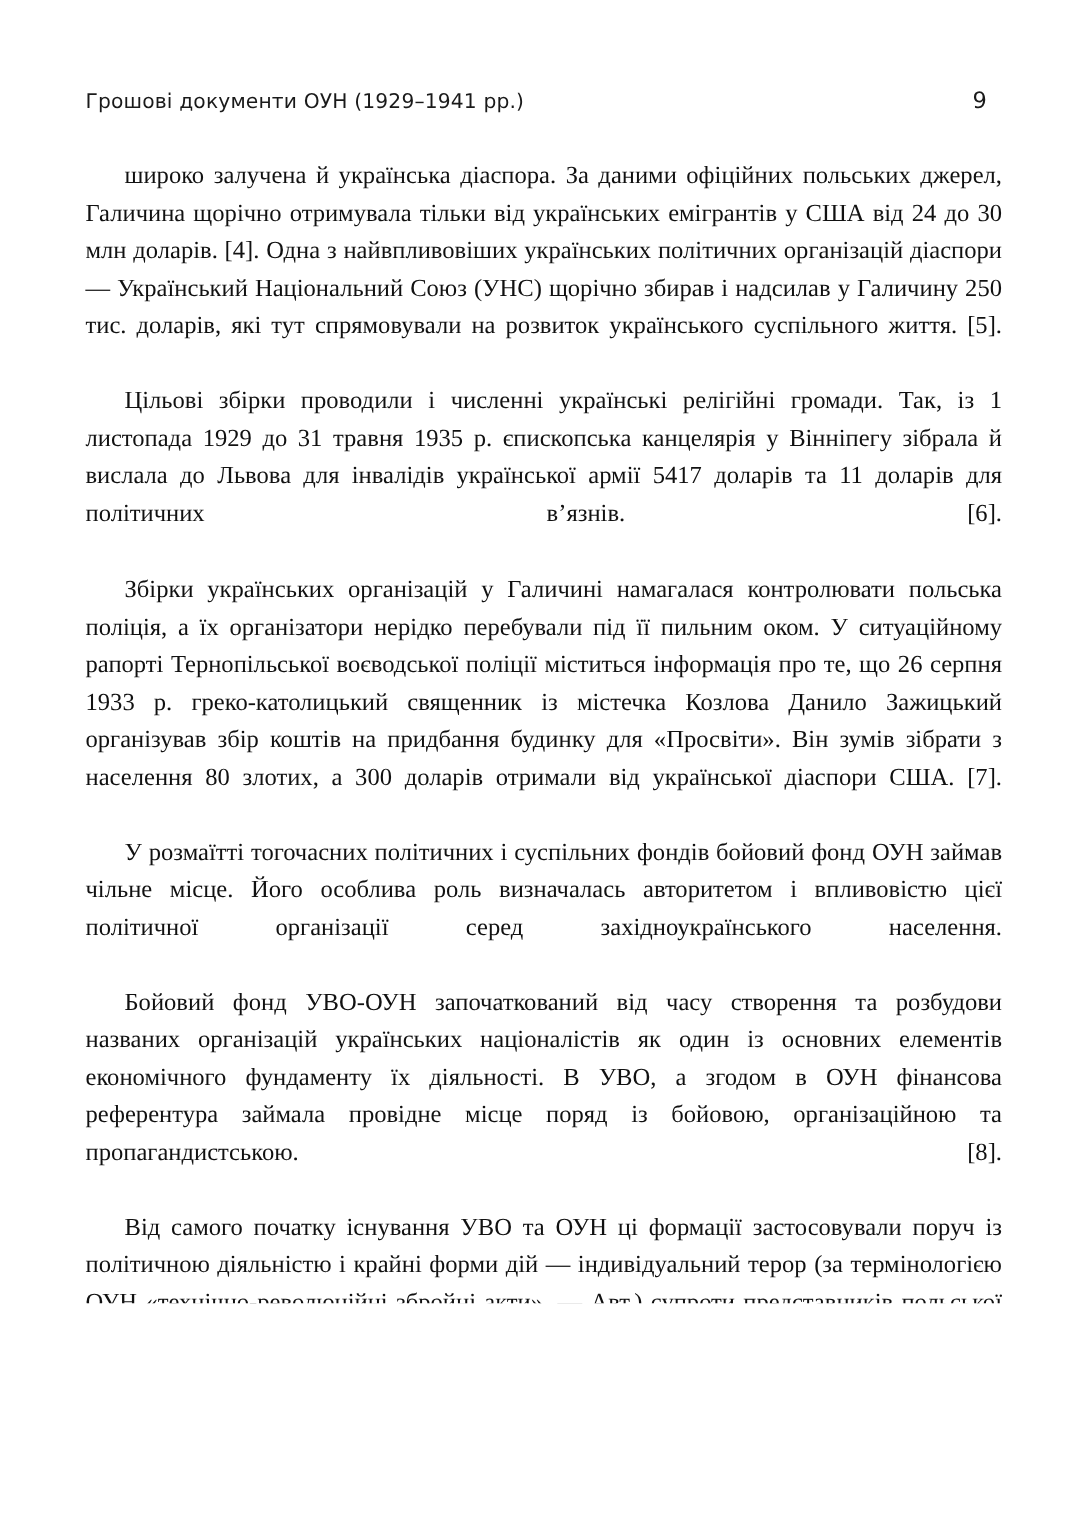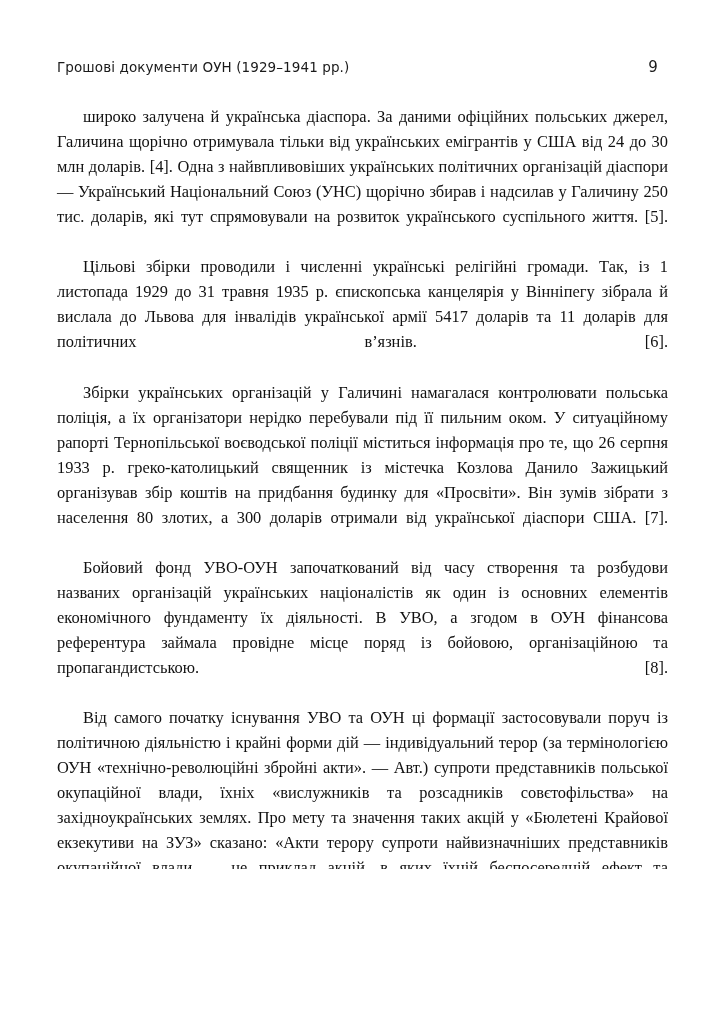--- a/index.html
+++ b/index.html
@@ -96,20 +96,21 @@
   </div>
 
   <div class="text-block">
 
     <p class="para">широко залучена й українська діаспора. За даними офіційних польських джерел, Галичина щорічно отримувала тільки від українських емігрантів у США від 24 до 30 млн доларів. [4]. Одна з найвпливовіших українських політичних організацій діаспори — Український Національний Союз (УНС) щорічно збирав і надсилав у Галичину 250 тис. доларів, які тут спрямовували на розвиток українського суспільного життя. [5].</p>
 
     <p class="para">Цільові збірки проводили і численні українські релігійні громади. Так, із 1 листопада 1929 до 31 травня 1935 р. єпископська канцелярія у Вінніпегу зібрала й вислала до Львова для інвалідів української армії 5417 доларів та 11 доларів для політичних в’язнів. [6].</p>
 
     <p class="para">Збірки українських організацій у Галичині намагалася контролювати польська поліція, а їх організатори нерідко перебували під її пильним оком. У ситуаційному рапорті Тернопільської воєводської поліції міститься інформація про те, що 26 серпня 1933 р. греко-католицький священник із містечка Козлова Данило Зажицький організував збір коштів на придбання будинку для «Просвіти». Він зумів зібрати з населення 80 злотих, а 300 доларів отримали від української діаспори США. [7].</p>
 
+    <p class="para">У розмаїтті тогочасних політичних і суспільних фондів бойовий фонд ОУН займав чільне місце. Його особлива роль визначалась авторитетом і впливовістю цієї політичної організації серед західноукраїнського населення.</p>
 
     <p class="para">Бойовий фонд УВО-ОУН започаткований від часу створення та розбудови названих організацій українських націоналістів як один із основних елементів економічного фундаменту їх діяльності. В УВО, а згодом в ОУН фінансова референтура займала провідне місце поряд із бойовою, організаційною та пропагандистською. [8].</p>
 
     <p class="para"><span>Від самого початку існування УВО та ОУН ці формації застосовували поруч із політичною діяльністю і крайні форми дій — індивідуальний терор (за термінологією ОУН «технічно-революційні збройні акти». — </span><span class="italic">Авт.</span><span>) супроти представників польської окупаційної влади, їхніх «вислужників та розсадників совєтофільства» на західноукраїнських землях. Про мету та значення таких акцій у «Бюлетені Крайової екзекутиви на ЗУЗ» сказано: «Акти терору супроти найвизначніших представників окупаційної влади — це приклад акцій, в яких їхній беспосередній ефект та політично-пропагандивний капітал ми ставимо на рівні». Бо «…консеквентним тероризуванням ворога і спрямуванням уваги мас на безпосередню боротьбу створюється стан, який зближає хвилю остаточного зриву. А разом із цим ряд таких акцій постійно послаблює ворога морально й фізично і підриває його авторитет». [9].</span></p>
 
   </div>
 
 </div>
 
 </body></html>

